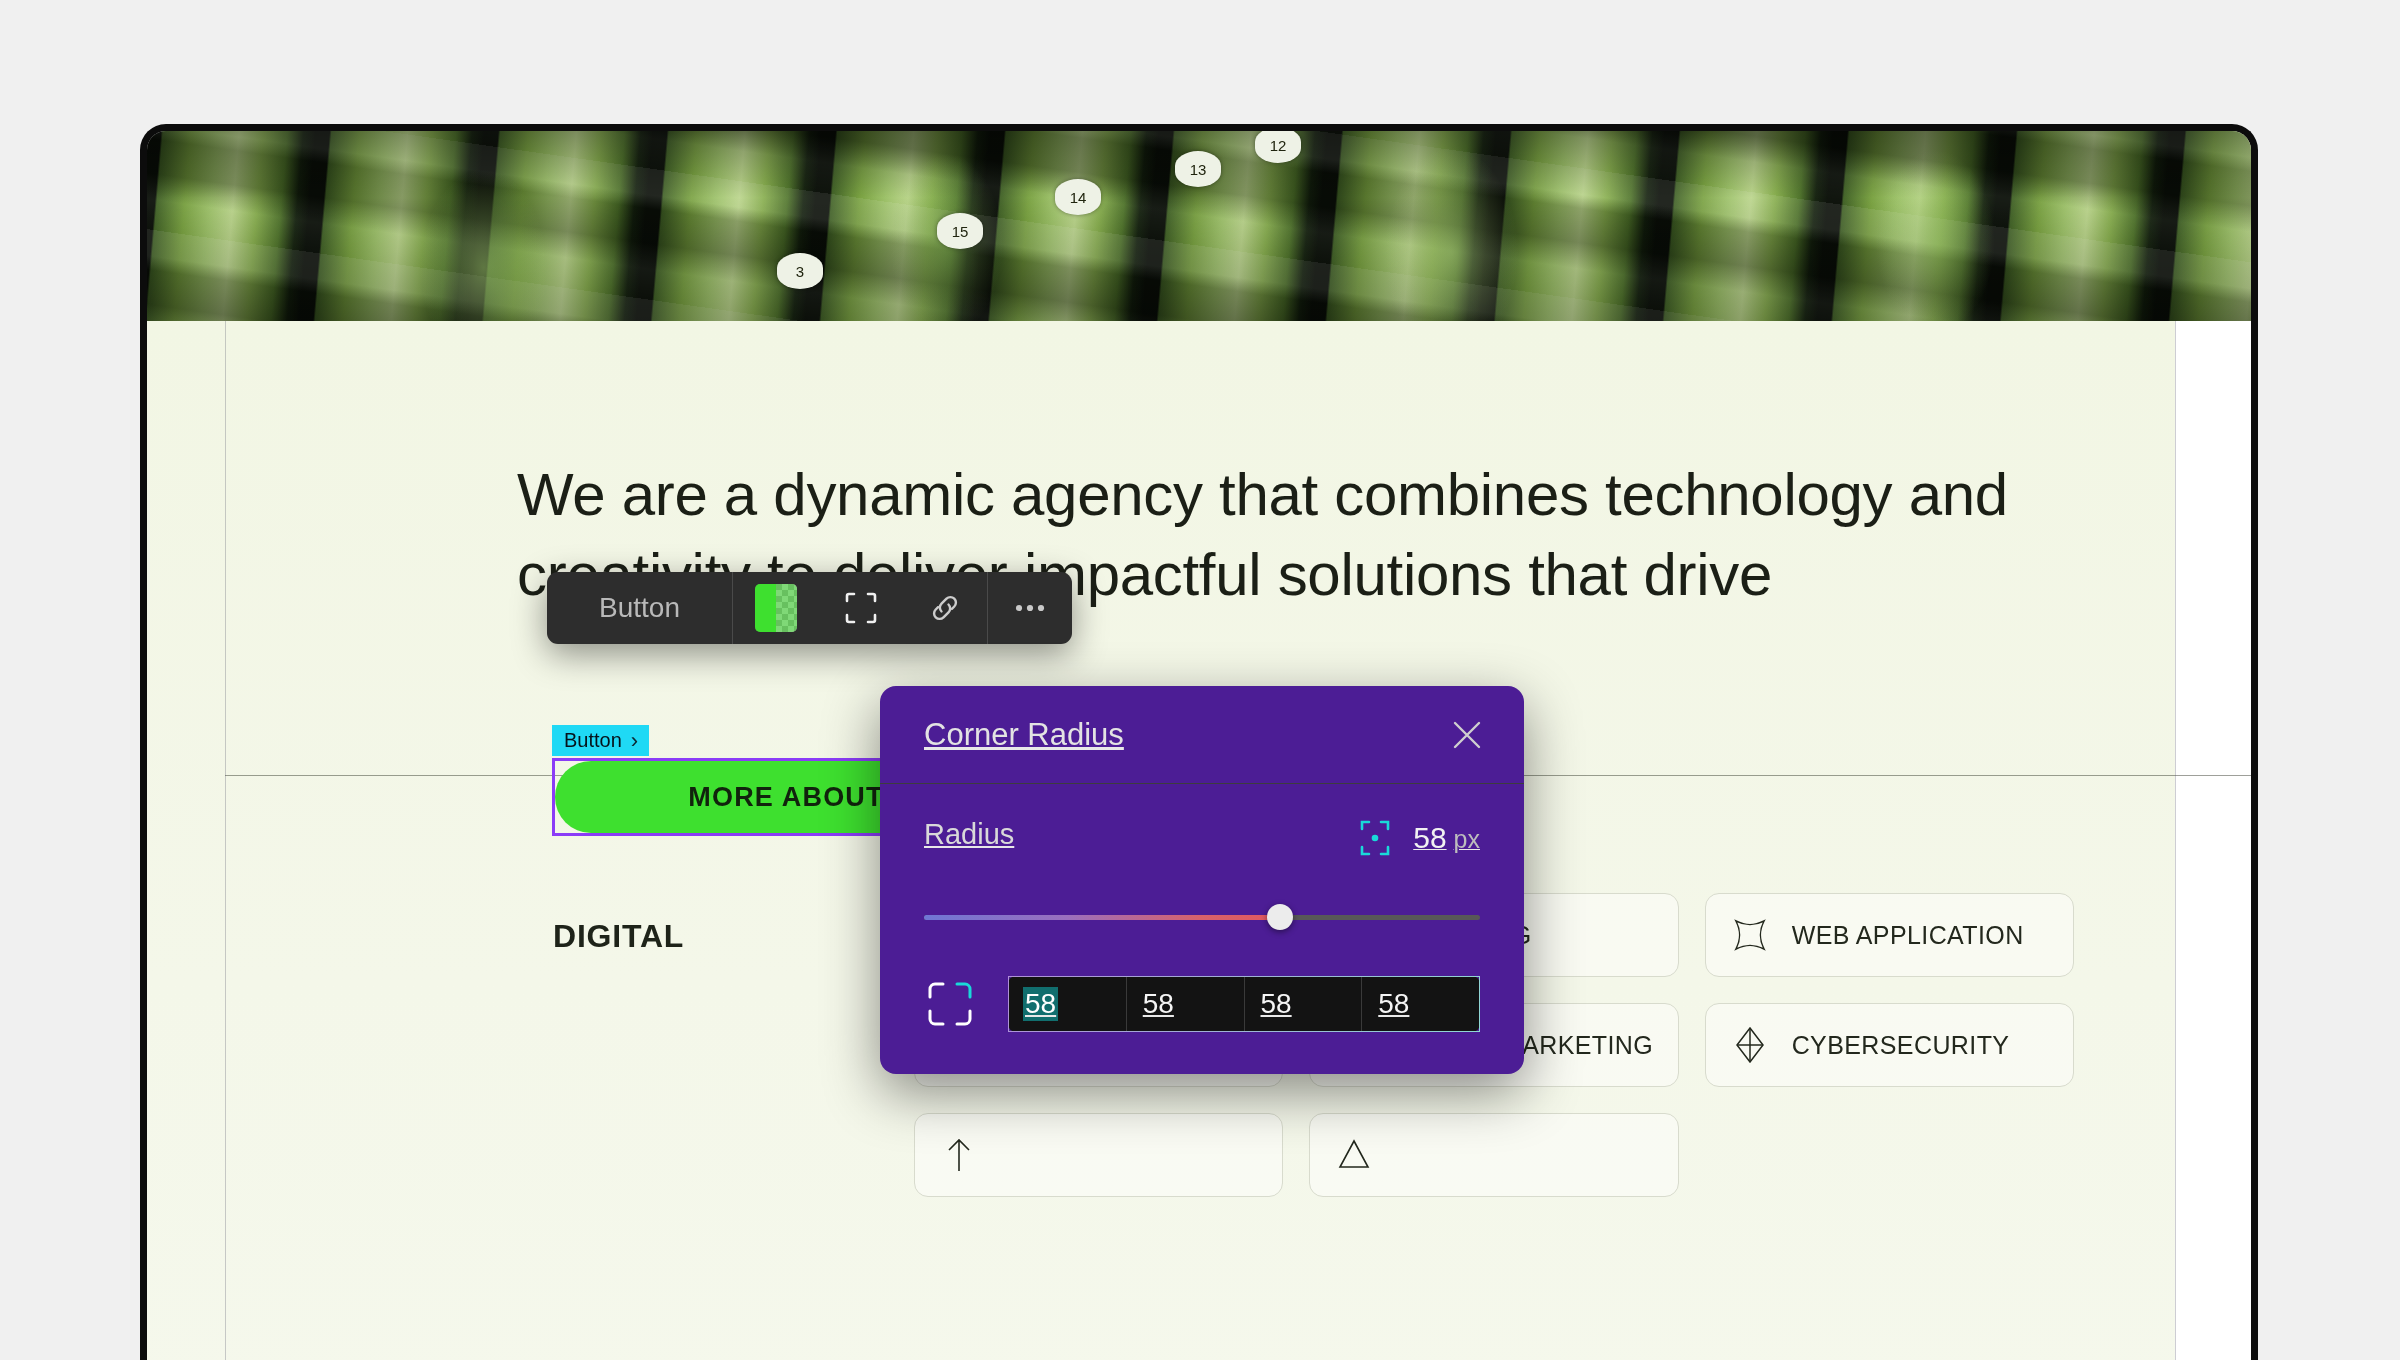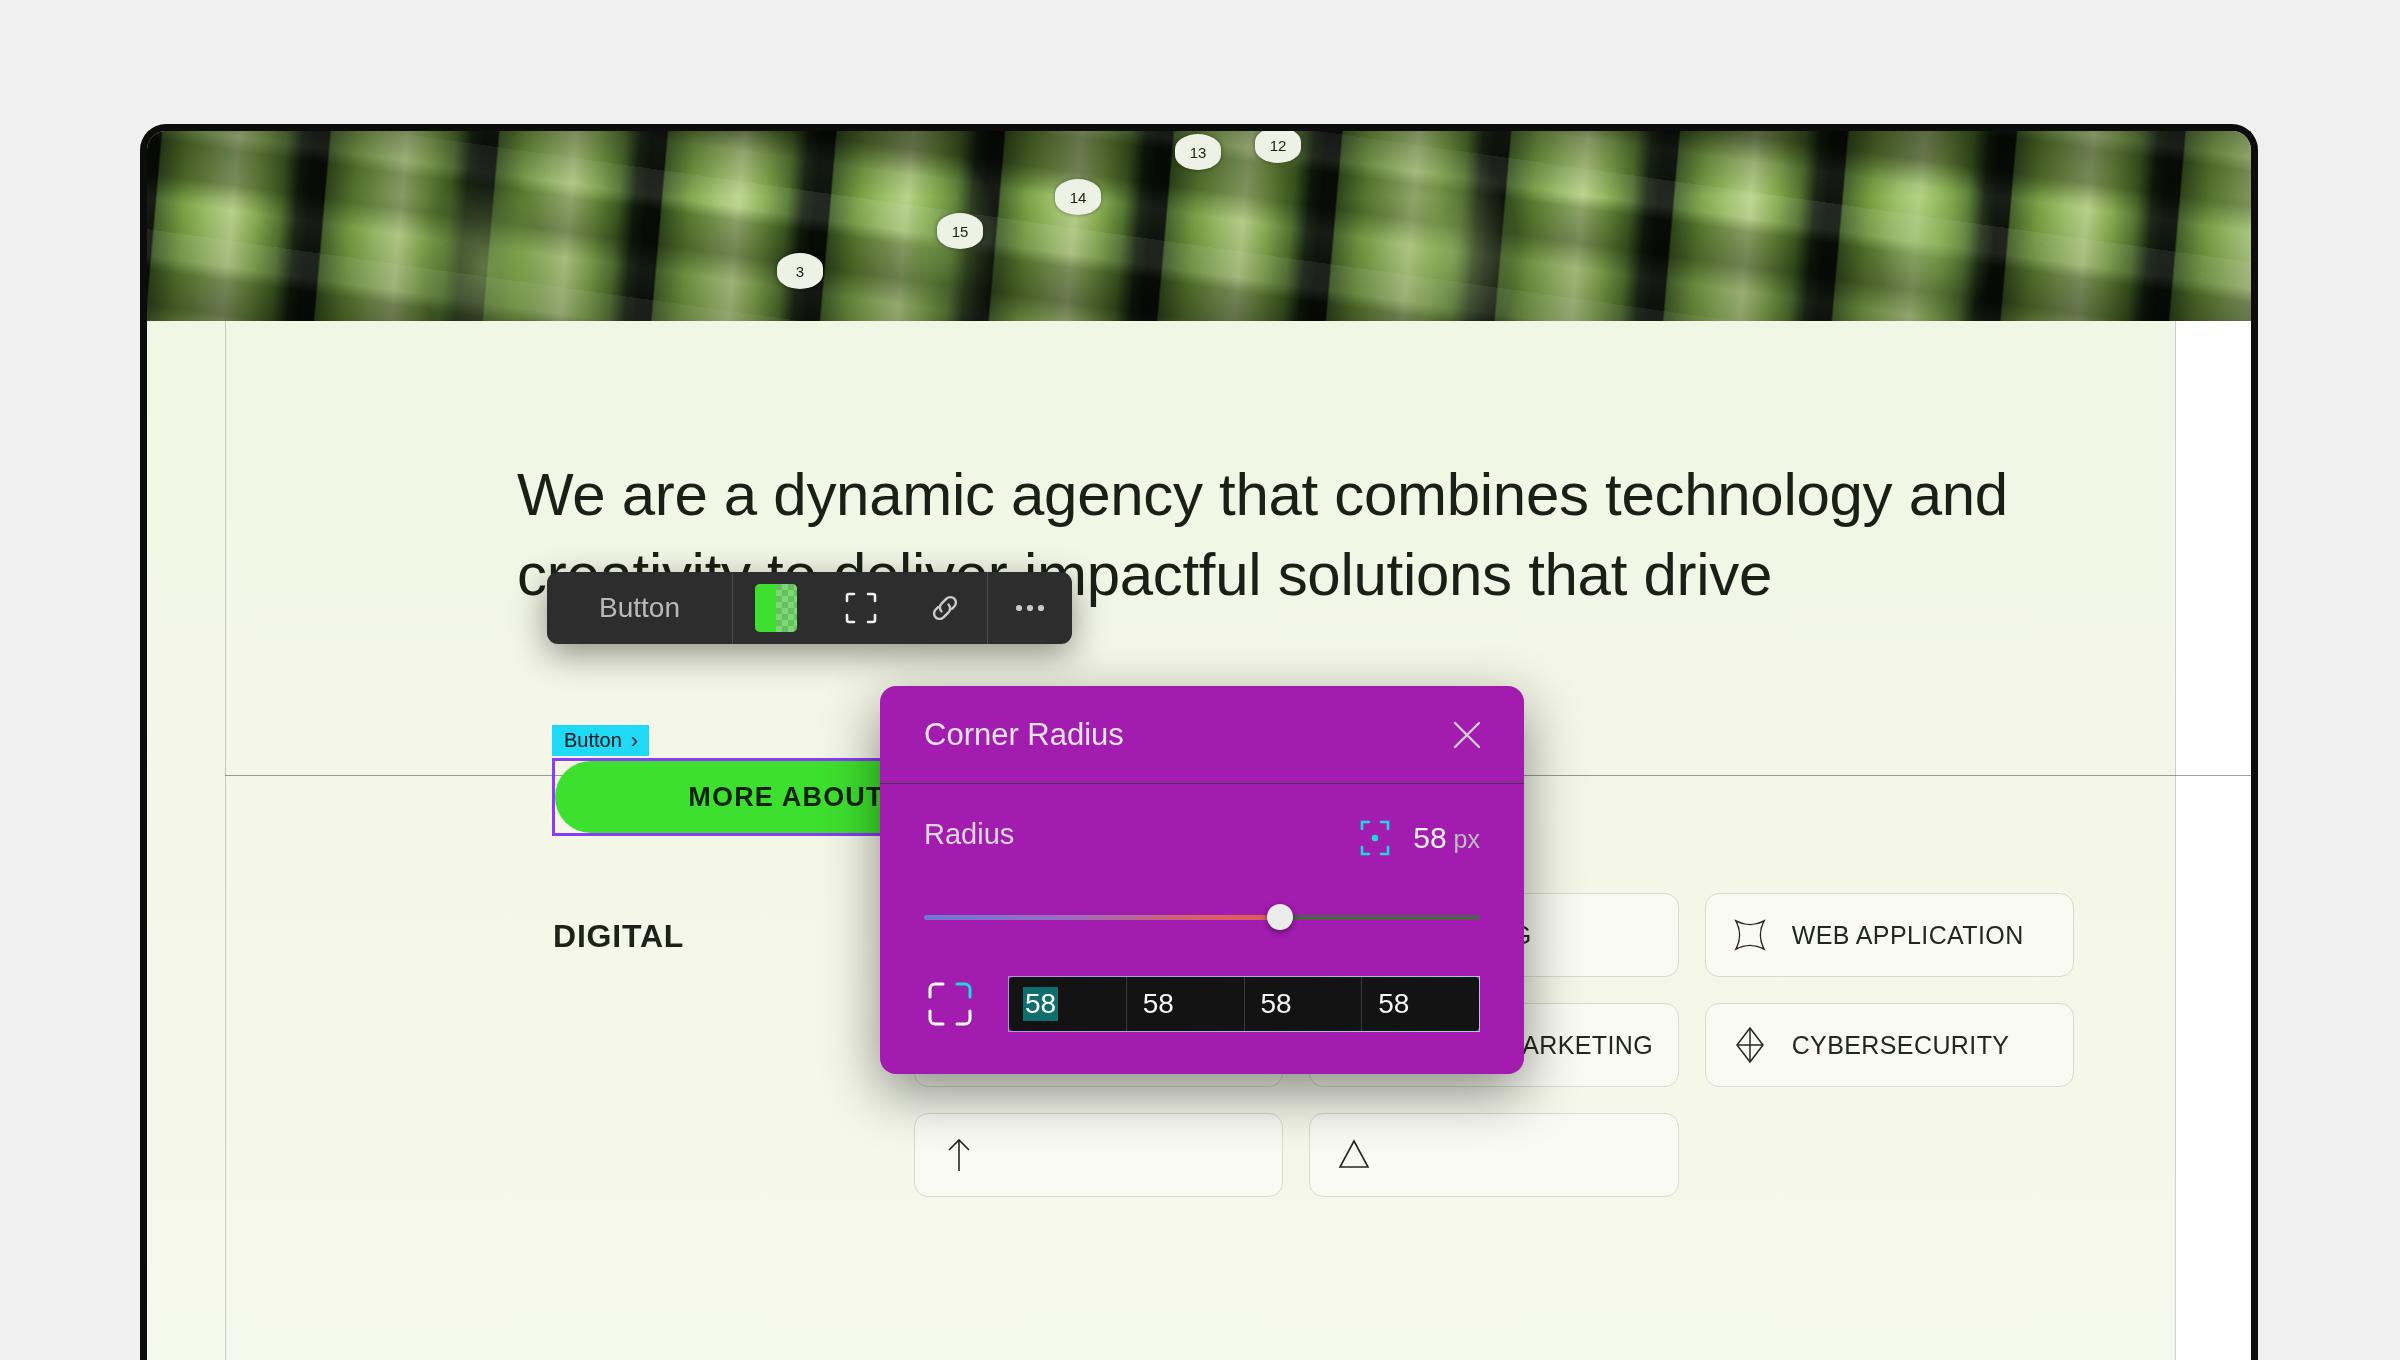--- a/index.html
+++ b/index.html
@@ -194,26 +194,27 @@
       linear-gradient(rgba(62,224,47,.55), rgba(62,224,47,.55)),
       repeating-conic-gradient(#cfcfcf 0 25%, #9a9a9a 0 50%) 0 0/12px 12px;
   }
   .tb-icon { width: 40px; height: 40px; display:block; }
 
   
   #corner-radius-panel {
     position:absolute;
     left: 880px; top: 686px;
     width: 644px;
-    background: #a21caf;
+    background: #4c1d95;
     border-radius: 16px;
     box-shadow: 0 18px 56px rgba(0,0,0,.45);
     z-index: 12;
     color: #e8e8e8;
     overflow: hidden;
+    text-decoration: underline;
   }
   #crp-header {
     height: 98px;
     display:flex; align-items:center; justify-content:space-between;
     padding: 0 36px 0 44px;
     border-bottom: 1px solid #3d3d3d;
   }
   #crp-title { font-size: 31px; color:#e3e3e3; font-weight: 400; }
   #crp-close { width: 42px; height:42px; cursor:pointer; display:block; }
   #crp-body { padding: 34px 44px 42px; }
@@ -322,21 +323,21 @@
 <body>
 
 <div id="editor-root">
 
   <div id="canvas-frame">
 
     <div id="hero-photo">
       <div class="seat-num" style="left:630px; top:122px;">3</div>
       <div class="seat-num" style="left:790px; top:82px;">15</div>
       <div class="seat-num" style="left:908px; top:48px;">14</div>
-      <div class="seat-num" style="left:1028px; top:3px;">13</div>
+      <div class="seat-num" style="left:1028px; top:20px;">13</div>
       <div class="seat-num" style="left:1108px; top:-4px;">12</div>
     </div>
 
     <div id="page-body">
       <div id="white-gutter"></div>
       <div class="hline" style="left:78px; right:0; top:454px;"></div>
 
       <h1 id="headline">We are a dynamic agency that combines technology and creativity to deliver impactful solutions that drive</h1>
 
       <div id="services-heading" style="left:406px; top:597px;">DIGITAL</div>

